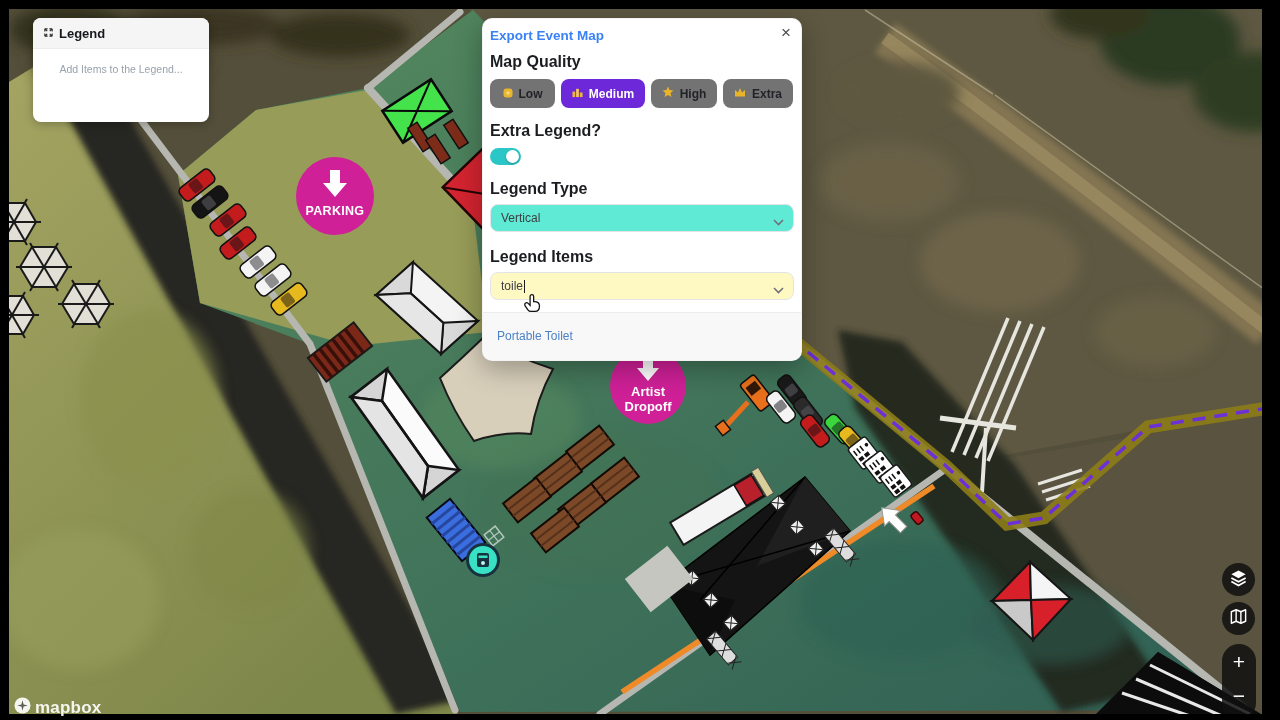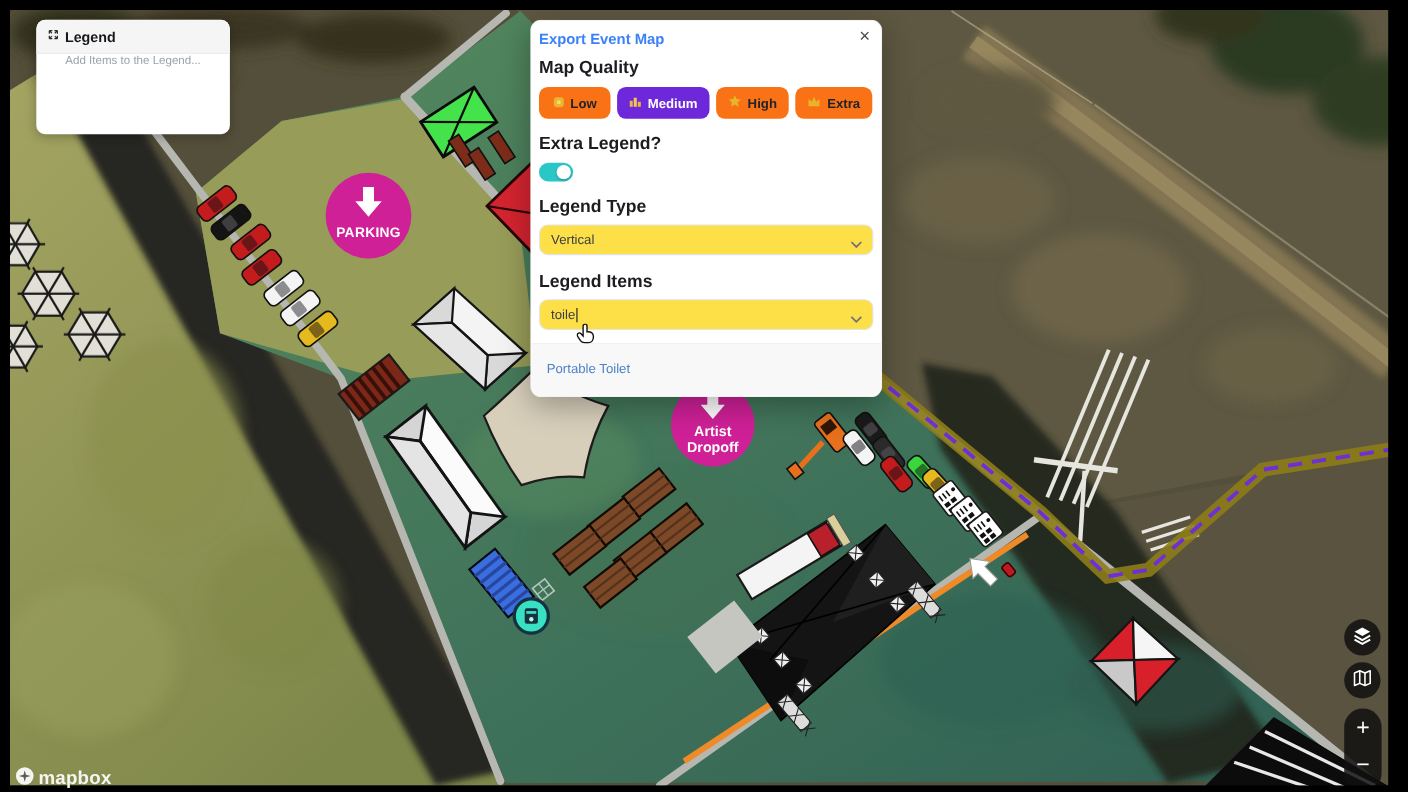--- a/index.html
+++ b/index.html
@@ -11,44 +11,44 @@
   #bar-bottom{left:0;top:714px;width:1280px;height:6px;}
   #bar-left{left:0;top:0;width:9px;height:720px;}
   #bar-right{left:1262px;top:0;width:18px;height:720px;}
 
   
   #legend-panel{position:absolute;left:33px;top:18px;width:176px;height:104px;background:#fff;
     border-radius:8px;box-shadow:0 2px 10px rgba(0,0,0,.25);z-index:10;overflow:hidden;}
   #legend-header{display:flex;align-items:center;gap:5px;padding:6px 10px;background:#f5f5f5;
     border-bottom:1px solid #ececec;}
   #legend-header .ttl{font-size:13px;font-weight:bold;color:#16181c;}
-  #legend-empty{text-align:center;font-size:10.5px;color:#99a2ac;}
+  #legend-empty{margin-top:14px;text-align:center;font-size:10.5px;color:#99a2ac;}
 
   
   #export-modal{position:absolute;left:482px;top:18px;width:318px;background:#fff;border-radius:10px;
     box-shadow:0 8px 28px rgba(0,0,0,.3);z-index:10;border:1px solid rgba(0,0,0,.05);}
   #export-modal .inner{padding:9px 7px 0 7px;}
   #modal-title{font-size:13.5px;font-weight:bold;color:#3b82f6;}
   #modal-close{position:absolute;right:10px;top:5px;font-size:17px;color:#4b4b52;cursor:pointer;
     line-height:17px;font-weight:400;}
   .fld-label{font-size:16px;font-weight:bold;color:#1c1d21;}
   #quality-row{display:flex;gap:6px;margin-top:8px;}
-  .q-btn{height:29px;border:none;border-radius:8px;background:#f97316;display:flex;align-items:center;
+  .q-btn{height:29px;border:none;border-radius:8px;background:#737373;display:flex;align-items:center;
     justify-content:center;gap:6px;font-size:12px;font-weight:bold;color:#222328;cursor:pointer;
     font-family:"Liberation Sans",sans-serif;}
   .q-btn.selected{background:#6d28d9;color:#fff;}
   #q-low{width:65px;} #q-med{width:84px;} #q-high{width:66px;} #q-extra{width:70px;}
   #toggle{margin-top:8px;width:31px;height:17px;border-radius:9px;background:#2bc7c7;position:relative;
     cursor:pointer;}
   #toggle .knob{position:absolute;right:2px;top:2px;width:13px;height:13px;border-radius:50%;
     background:#fff;box-shadow:0 1px 2px rgba(0,0,0,.3);}
-  .sel-box{margin-top:6px;height:26px;border:1px solid #e4e4e7;border-radius:8px;background:#fde047;
+  .sel-box{margin-top:6px;height:26px;border:1px solid #e4e4e7;border-radius:8px;background:#5eead4;
     display:flex;align-items:center;padding:0 10px;font-size:12px;color:#3c3d42;position:relative;
     cursor:pointer;}
-  .sel-box.grayed{background:#fde047;}
+  .sel-box.grayed{background:#fef9c3;}
   .sel-box .chev{position:absolute;right:9px;top:10px;}
   .caret{display:inline-block;width:0;height:13px;border-left:1.5px solid #1a1a1a;margin-left:1px;
     vertical-align:-2px;}
   #suggest-panel{margin-top:12px;background:#f8f8f9;border-top:1px solid #ececef;
     border-radius:0 0 10px 10px;padding:13px 14px 16px 14px;}
   #suggest-link{font-size:12px;color:#4d82c7;cursor:pointer;}
   .spacer10{height:10px;} .spacer14{height:14px;} .spacer15{height:15px;} .spacer16{height:16px;}
 
   
   .ctl-circle{position:absolute;width:33px;height:33px;border-radius:50%;background:rgba(16,16,16,.85);

